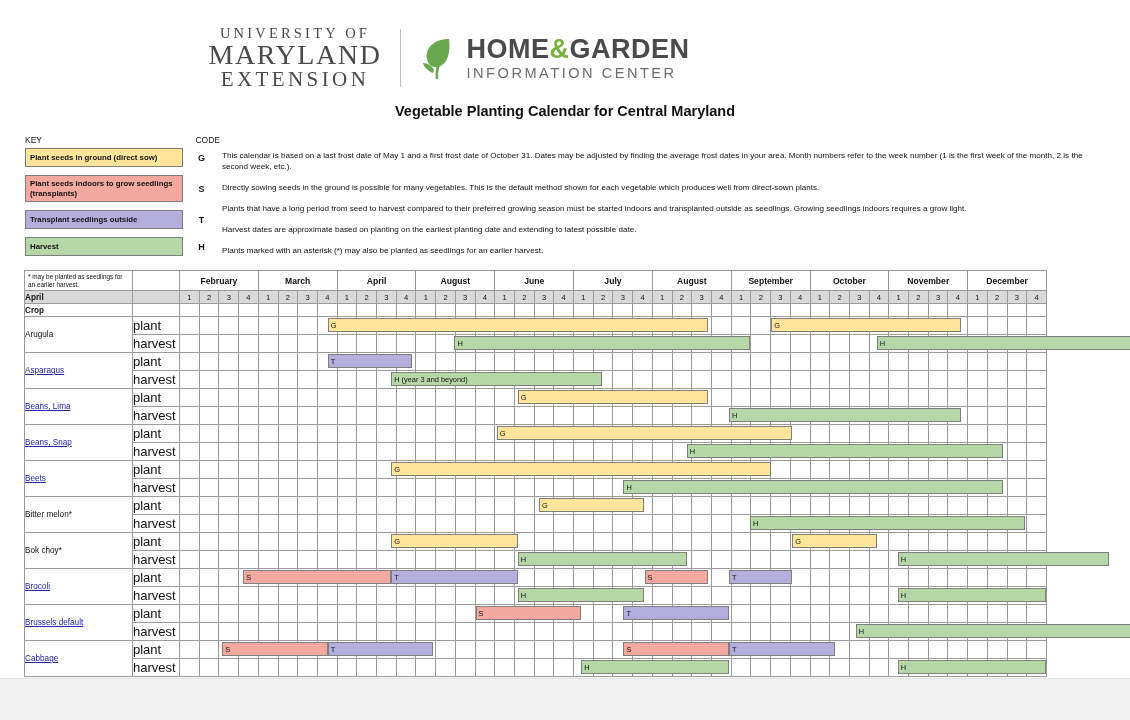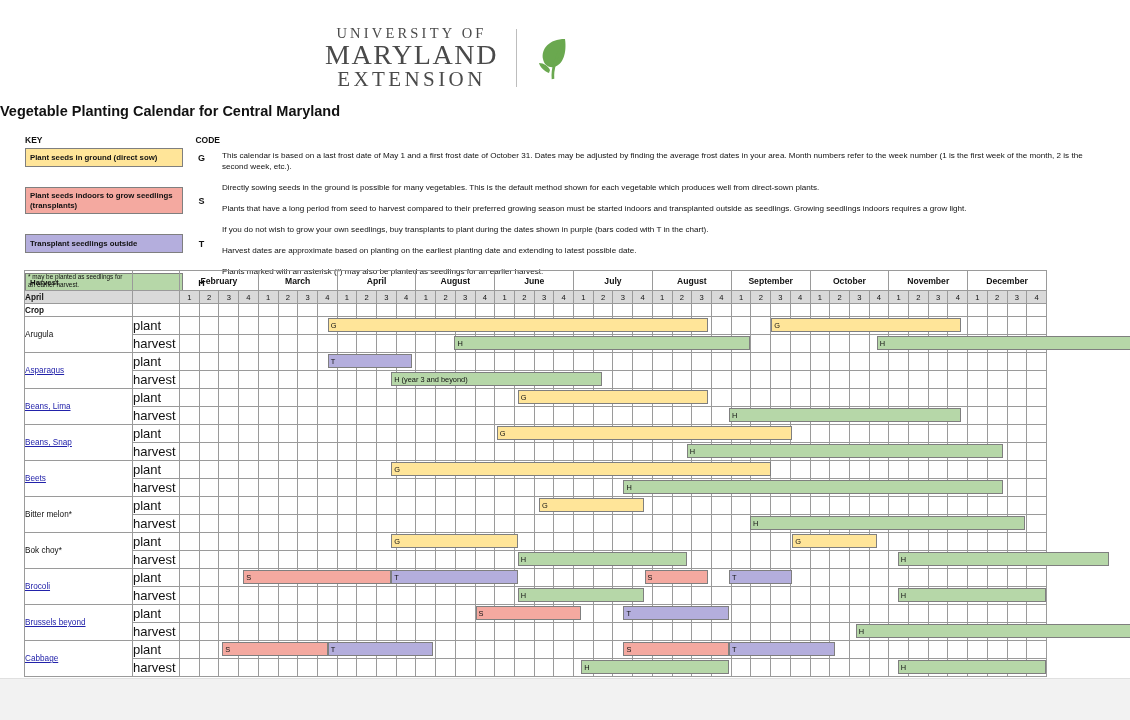--- a/index.html
+++ b/index.html
@@ -46,31 +46,31 @@
     font-size: 27px; font-weight: bold; color: #4a4a4a; letter-spacing: 0.5px;
   }
   .hgic-l1 .amp { color: #7ab03c; font-weight: bold; }
   .hgic-l2 {
     font-size: 14.6px; color: #6d6d6d; letter-spacing: 2.5px; margin-top: 3px;
   }
   .leaf-mark { width: 38px; height: 50px; }
 
   .doc-title {
     position: absolute; left: 0; top: 103px; width: 1130px;
-    text-align: left; font-size: 14.5px; font-weight: bold; color: #111;
+    text-align: center; font-size: 14.5px; font-weight: bold; color: #111;
   }
 
   
   .key-block { position: absolute; left: 25px; top: 135px; width: 195px; }
   .key-head {
-    display: flex; font-size: 8.5px; font-weight: bold; margin-bottom: 3px;
+    display: flex; font-size: 8.5px; font-weight: normal; margin-bottom: 3px;
   }
   .key-head .kh-key { width: 160px; }
   .key-head .kh-code { width: 35px; text-align: right; }
-  .key-row { display: flex; align-items: stretch; margin-bottom: 20px; }
+  .key-row { display: flex; align-items: stretch; margin-bottom: 8px; }
   .key-swatch {
     width: 158px; min-height: 19px;
     border: 1px solid #7f7f7f;
     font-size: 7.8px; font-weight: bold; color: #111;
     padding: 3px 4px; line-height: 1.25;
     display: flex; align-items: center;
   }
   .key-code {
     width: 37px; text-align: center; font-size: 9px; font-weight: bold;
     display: flex; align-items: center; justify-content: center;
@@ -153,20 +153,26 @@
       <div class="umd-l3">EXTENSION</div>
     </div>
     <div class="divider-v"></div>
     <div class="hgic">
       <span class="leaf-mark">
         <svg viewBox="0 0 38 50" width="38" height="50">
           <path d="M30 6 C14 6 6 16 8 26 C9 32 14 35 19 34 C28 32 32 20 30 6 Z" fill="#6aa84f"></path>
           <path d="M18 46 C17 36 20 26 29 9" stroke="#6aa84f" stroke-width="2.6" fill="none"></path>
           <path d="M14 40 C9 38 5 34 4 30 C9 30 13 33 15 37 Z" fill="#6aa84f"></path>
         </svg>
+      </span>
+      <span class="hgic-text">
+        <span class="hgic-l1">
+          <span>HOME</span><span class="amp">&amp;</span><span>GARDEN</span>
+        </span>
+        <div class="hgic-l2">INFORMATION CENTER</div>
       </span>
     </div>
   </div>
 
   <div class="doc-title">Vegetable Planting Calendar for Central Maryland</div>
 
   <div class="key-block">
     <div class="key-head">
       <div class="kh-key">KEY</div>
       <div class="kh-code">CODE</div>
@@ -186,21 +192,20 @@
     <div class="key-row">
       <div class="key-swatch" style="background:#b6d7a8">Harvest</div>
       <div class="key-code">H</div>
     </div>
   </div>
 
   <div class="intro">
     <p>This calendar is based on a last frost date of May 1 and a first frost date of October 31. Dates may be adjusted by finding the average frost dates in your area. Month numbers refer to the week number (1 is the first week of the month, 2 is the second week, etc.).</p>
     <p>Directly sowing seeds in the ground is possible for many vegetables. This is the default method shown for each vegetable which produces well from direct-sown plants.</p>
     <p>Plants that have a long period from seed to harvest compared to their preferred growing season must be started indoors and transplanted outside as seedlings. Growing seedlings indoors requires a grow light.</p>
-    <p>If you do not wish to grow your own seedlings, buy transplants to plant during the dates shown in purple (bars coded with T in the chart).</p>
     <p>Harvest dates are approximate based on planting on the earliest planting date and extending to latest possible date.</p>
     <p>Plants marked with an asterisk (*) may also be planted as seedlings for an earlier harvest.</p>
   </div>
 
   <table class="cal" id="cal-table">
     <tbody id="cal-body">
         <tr>
           <td class="c-note" rowspan="1">* may be planted as seedlings for an earlier harvest.</td>
           <td class="c-sub"></td>
           <td class="month-cell" colspan="4">February</td>
@@ -1137,21 +1142,21 @@
           <td class="gridcell cell-week"></td>
           <td class="gridcell cell-week"></td>
           <td class="gridcell cell-week"></td>
           <td class="gridcell cell-week"></td>
           <td class="gridcell cell-week"></td>
           <td class="gridcell cell-week"></td>
           <td class="gridcell cell-week"></td>
           <td class="gridcell cell-week"></td>
         </tr>
         <tr>
-          <td class="crop-name link" rowspan="2">Brussels beyond</td>
+          <td class="crop-name link" rowspan="2">Brussels default</td>
           <td class="rowlbl">plant</td>
           <td class="gridcell cell-week">
             <div class="barlayer">
               <div class="bar" style="left: 295.591px; width: 105.568px; top: 1px; background: rgb(244, 169, 160);">S</div>
               <div class="bar" style="left: 443.386px; width: 105.568px; top: 1px; background: rgb(180, 174, 221);">T</div>
             </div>
           </td>
           <td class="gridcell cell-week"></td>
           <td class="gridcell cell-week"></td>
           <td class="gridcell cell-week"></td>

